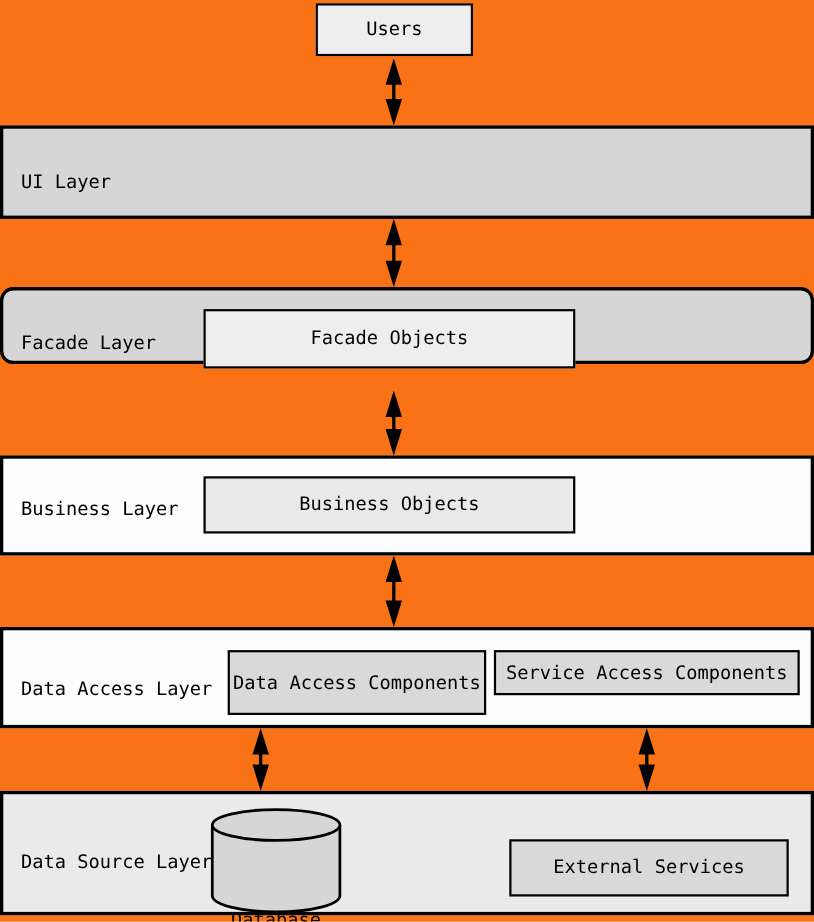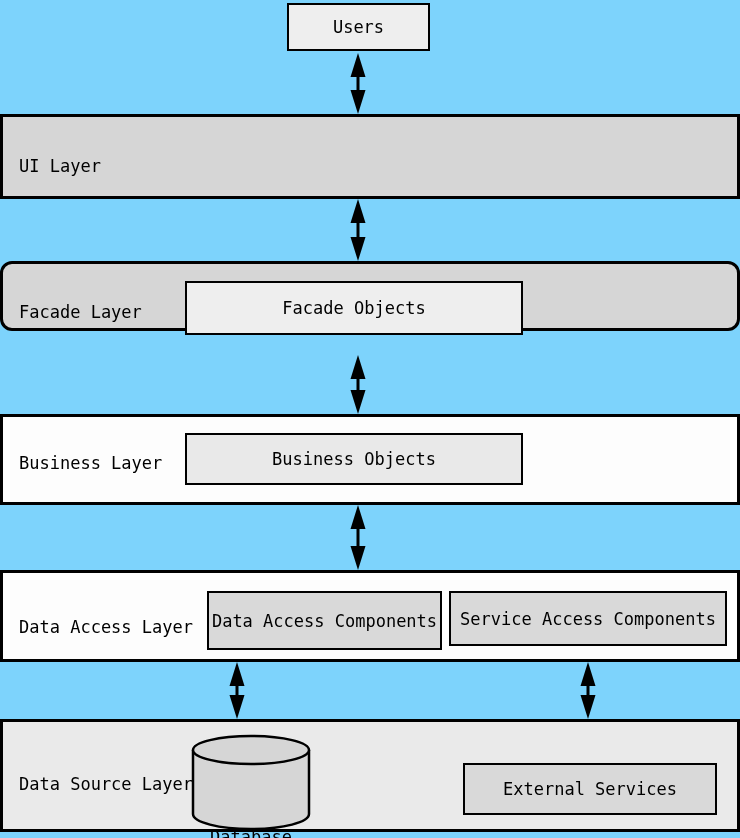--- a/index.html
+++ b/index.html
@@ -1,20 +1,20 @@
 <!DOCTYPE html>
 <html><head>
 <meta charset="utf-8">
 <style>
   html, body { margin: 0; padding: 0; background: #ffffff; }
   .canvas {
     position: relative;
     width: 740px;
     height: 838px;
-    background: #7dd3fc;
+    background: #f97316;
     font-family: "DejaVu Sans Mono", "Liberation Mono", monospace;
     color: #000000;
     overflow: hidden;
   }
   .band {
     position: absolute;
     left: 0;
     width: 740px;
     border: 3px solid #000000;
     box-sizing: border-box;
@@ -106,21 +106,21 @@
     <rect x="9.5" y="21" width="3" height="23" fill="#000"></rect>
     <polygon points="11,65 3.5,41 18.5,41" fill="#000"></polygon>
   </svg>
 
   <div class="band white" style="top:570px; height:92px;">
     <div class="band-label" style="top:44px;">Data Access Layer</div>
   </div>
   <div class="dbox fill-gray" style="left:207px; top:591px; width:235px; height:59px;">
     <span>Data Access Components</span>
   </div>
-  <div class="dbox fill-gray" style="left:449px; top:591px; width:278px; height:55px;">
+  <div class="dbox fill-gray" style="left:449px; top:591px; width:278px; height:41px;">
     <span>Service Access Components</span>
   </div>
 
   <svg class="arrow" style="left:226px; top:662px;" width="22" height="57" viewBox="0 0 22 57">
     <polygon points="11,0 3.5,24 18.5,24" fill="#000"></polygon>
     <rect x="9.5" y="21" width="3" height="15" fill="#000"></rect>
     <polygon points="11,57 3.5,33 18.5,33" fill="#000"></polygon>
   </svg>
   <svg class="arrow" style="left:577px; top:662px;" width="22" height="57" viewBox="0 0 22 57">
     <polygon points="11,0 3.5,24 18.5,24" fill="#000"></polygon>

